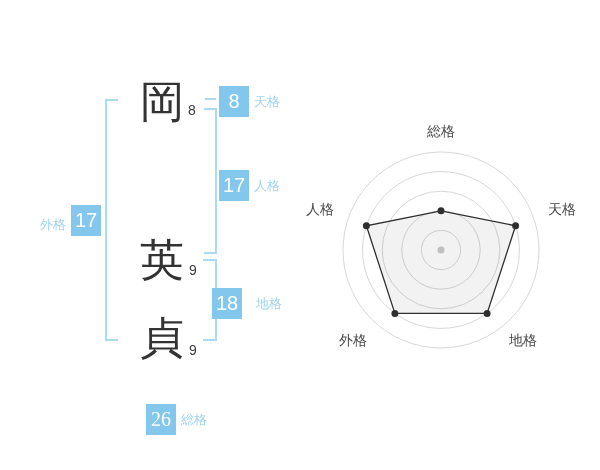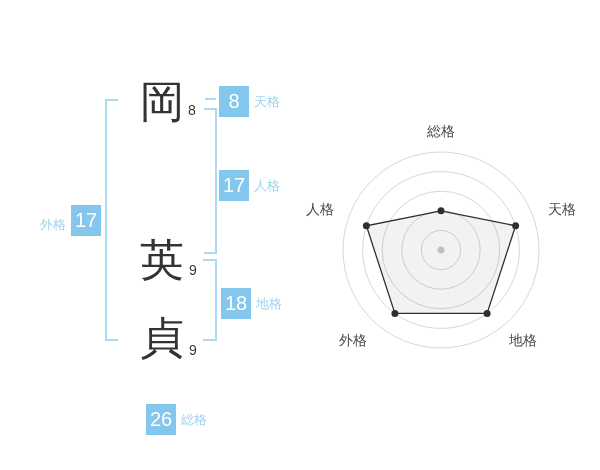--- a/index.html
+++ b/index.html
@@ -22,23 +22,23 @@
   #bracket-jinkaku{left:204px;top:108px;width:11px;height:142px;
     border-right:2px solid #a9dbf5;border-top:2px solid #a9dbf5;border-bottom:2px solid #a9dbf5;}
   #bracket-chikaku{left:203px;top:259px;width:12px;height:78px;
     border-right:2px solid #a9dbf5;border-top:2px solid #a9dbf5;border-bottom:2px solid #a9dbf5;}
   
   .badge{position:absolute;width:30px;height:31px;background:#83c7ec;color:#ffffff;
          font-size:20px;line-height:31px;text-align:center;}
   .badge-label{position:absolute;font-size:13px;line-height:13px;color:#9fd3f0;white-space:nowrap;}
   #badge-tenkaku{left:219px;top:86px;}   #label-tenkaku{left:254px;top:95px;}
   #badge-jinkaku{left:219px;top:170px;}  #label-jinkaku{left:254px;top:179px;}
-  #badge-chikaku{left:221px;top:288px;text-align:center;}  #label-chikaku{left:256px;top:297px;}
+  #badge-chikaku{left:212px;top:288px;text-align:center;}  #label-chikaku{left:256px;top:297px;}
   #badge-gaikaku{left:71px;top:205px;}   #label-gaikaku{left:40px;top:218px;}
-  #badge-soukaku{left:146px;top:404px;}  #label-soukaku{left:181px;top:413px;}
+  #badge-soukaku{left:146px;top:404px;font-family:Liberation Serif, serif;}  #label-soukaku{left:181px;top:413px;}
   
   #radar{position:absolute;left:280px;top:105px;width:320px;height:260px;}
 </style>
 </head>
 <body>
 
 <div class="stage">
 
   <div class="kanji" id="char-1">岡</div>
   <div class="strokes" id="strokes-1">8</div>

